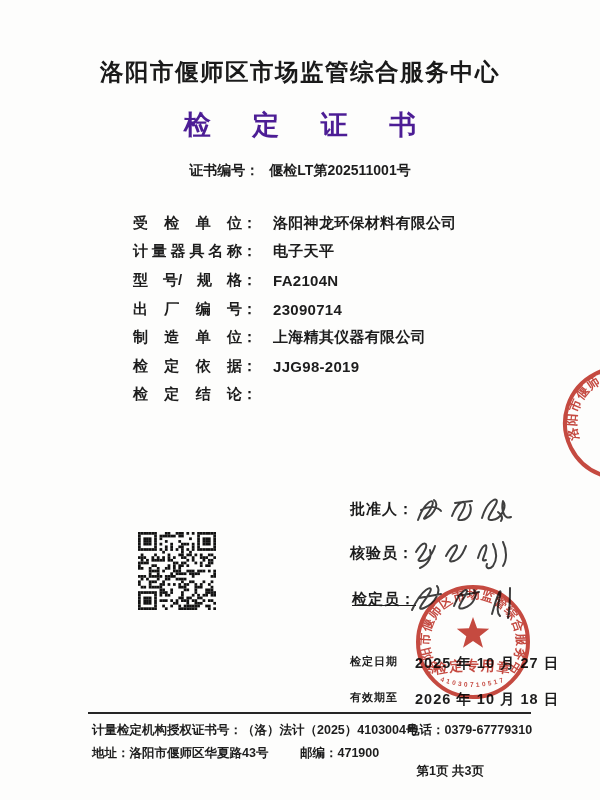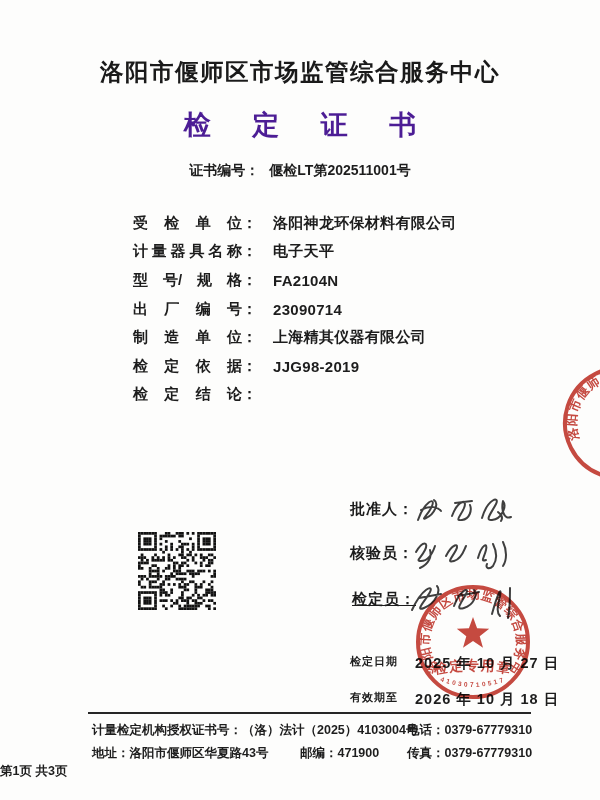--- a/index.html
+++ b/index.html
@@ -13,21 +13,21 @@
   .field-row{display:flex;align-items:center;height:28.6px;font-size:15px;font-weight:700;}
   .field-label{width:124px;display:flex;justify-content:space-between;white-space:nowrap;}
   .field-value{margin-left:16px;white-space:nowrap;letter-spacing:0.3px;}
   .sig-label{font-size:15px;font-weight:700;letter-spacing:1px;}
   .sig-svg{overflow:visible;}
   .sig-svg path{fill:none;stroke:#242424;stroke-width:2;stroke-linecap:round;stroke-linejoin:round;opacity:.88;}
   .date-label{font-size:11px;font-weight:700;letter-spacing:1px;}
   .date-value{font-size:14.5px;font-weight:700;letter-spacing:1px;white-space:nowrap;}
   .divider{left:88px;top:712px;width:443px;height:2px;background:#262626;}
   .foot{font-size:12.5px;font-weight:700;white-space:nowrap;}
-  .page-info{top:763px;left:0;width:484px;text-align:left;font-size:12.5px;font-weight:700;}
+  .page-info{top:763px;left:0;width:484px;text-align:right;font-size:12.5px;font-weight:700;}
   .seal{mix-blend-mode:multiply;opacity:.92;}
   .seal text{font-family:"Liberation Sans",sans-serif;font-weight:700;}
   .qr-box{left:138px;top:532px;}
 </style>
 </head>
 <body>
 
 <div class="page">
 
   <div class="abs org-title">洛阳市偃师区市场监管综合服务中心</div>
@@ -507,21 +507,20 @@
   <div class="abs date-value" style="left:415px;top:654px;">2025 年 10 月 27 日</div>
   <div class="abs date-label" style="left:350px;top:690px;">有效期至</div>
   <div class="abs date-value" style="left:415px;top:690px;">2026 年 10 月 18 日</div>
 
   <div class="abs divider"></div>
 
   <div class="abs foot" style="left:92px;top:722px;">计量检定机构授权证书号：（洛）法计（2025）4103004号</div>
   <div class="abs foot" style="left:407px;top:722px;">电话：0379-67779310</div>
   <div class="abs foot" style="left:92px;top:745px;">地址：洛阳市偃师区华夏路43号</div>
   <div class="abs foot" style="left:300px;top:745px;">邮编：471900</div>
-  <div class="abs foot" style="left:407px;top:745px;">传真：0379-67779310</div>
   <div class="abs page-info">第1页 共3页</div>
 
   <svg class="abs seal" style="left: 413px; top: 582px; color: rgb(194, 58, 49);" width="120" height="120" viewBox="0 0 120 120">
     <circle cx="60" cy="60" r="55" fill="none" stroke="currentColor" stroke-width="4"></circle>
     <path id="sealRing1" d="M 26,88 A 44,44 0 1 1 94,88" fill="none"></path>
     <text font-size="12.5" letter-spacing="0.8" fill="currentColor">
       <textPath href="#sealRing1">洛阳市偃师区市场监管综合服务中心</textPath>
     </text>
     <polygon fill="currentColor" points="60,35 64.1,46.3 76.2,46.7 66.7,54.2 70,65.8 60,59 50,65.8 53.3,54.2 43.8,46.7 55.9,46.3"></polygon>
     <path id="sealBanner1" d="M16,93 Q60,83 104,93" fill="none"></path>

